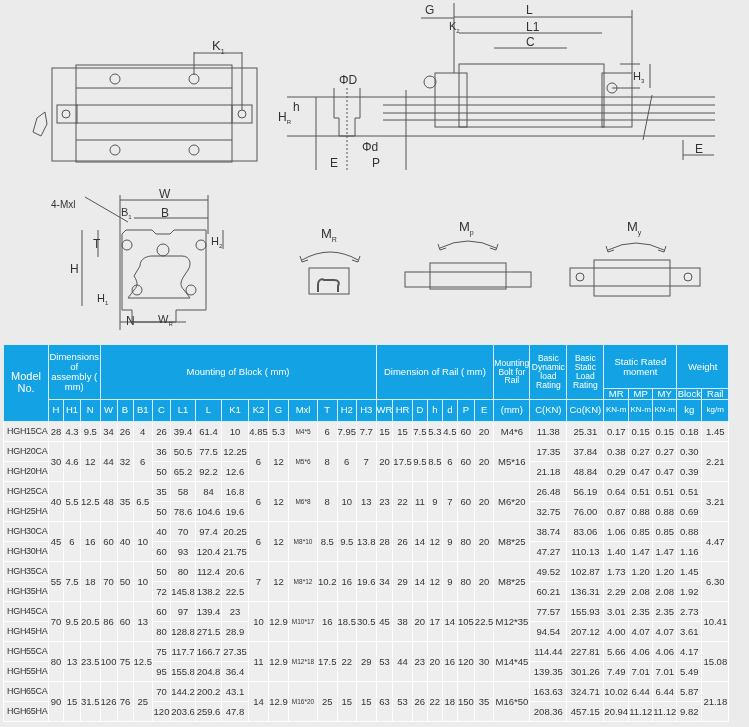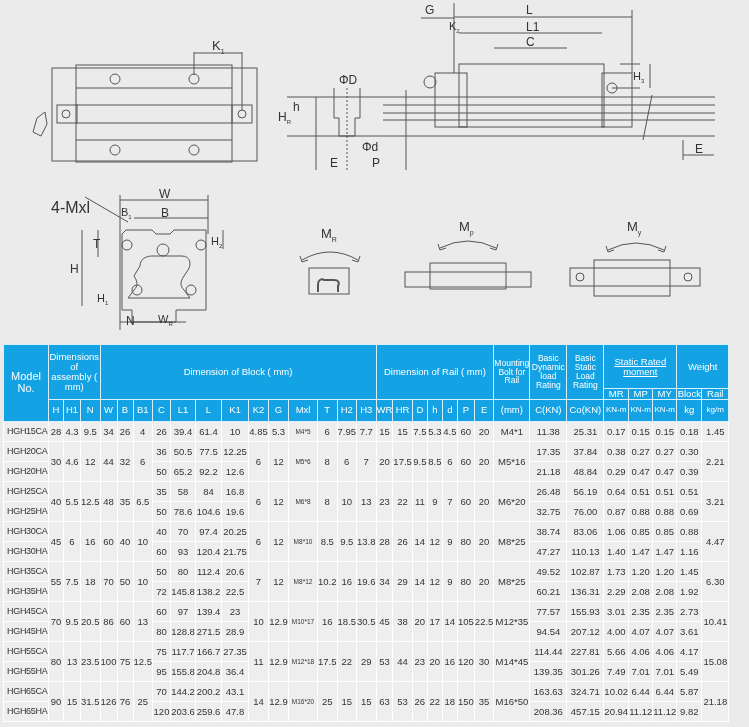--- a/index.html
+++ b/index.html
@@ -130,21 +130,21 @@
         <line x1="208" y1="195" x2="208" y2="234"></line>
         <line x1="134" y1="218" x2="208" y2="218"></line>
         <line x1="82" y1="230" x2="82" y2="306"></line>
         <line x1="98" y1="230" x2="98" y2="257"></line>
         <line x1="223" y1="230" x2="223" y2="249"></line>
         <line x1="120" y1="322" x2="143" y2="322"></line>
         <line x1="143" y1="322" x2="186" y2="322"></line>
         <line x1="85" y1="197" x2="128" y2="222"></line>
       </g>
     </svg>
-    <div style="position:absolute;left:51px;top:199px;font-size:16px;">4-Mxl</div>
+    <div style="position:absolute;left:51px;top:199px;font-size:10px;">4-Mxl</div>
     <div style="position:absolute;left:159px;top:187px;font-size:12px;">W</div>
     <div style="position:absolute;left:121px;top:206px;font-size:11px;"><span>B</span><sub style="font-size:6px">1</sub></div>
     <div style="position:absolute;left:161px;top:206px;font-size:12px;">B</div>
     <div style="position:absolute;left:211px;top:235px;font-size:11px;"><span>H</span><sub style="font-size:6px">2</sub></div>
     <div style="position:absolute;left:93px;top:237px;font-size:12px;">T</div>
     <div style="position:absolute;left:70px;top:262px;font-size:12px;">H</div>
     <div style="position:absolute;left:97px;top:292px;font-size:11px;"><span>H</span><sub style="font-size:6px">1</sub></div>
     <div style="position:absolute;left:126px;top:314px;font-size:12px;">N</div>
     <div style="position:absolute;left:158px;top:313px;font-size:11px;"><span>W</span><sub style="font-size:6px">R</sub></div>
 
@@ -206,26 +206,26 @@
       <col style="width:23px">
         <col style="width:23px">
         <col style="width:23px">
       <col style="width:25px">
         <col style="width:27px">
     </colgroup>
     <thead>
       <tr class="h-top">
         <th rowspan="3" style="font-size:11px;">Model No.</th>
         <th colspan="3" rowspan="2">Dimensions of assembly ( mm)</th>
-        <th colspan="13" rowspan="2">Dimension of Block ( mm)</th>
+        <th colspan="13" rowspan="2">Mounting of Block ( mm)</th>
         <th colspan="7" rowspan="2">Dimension of Rail ( mm)</th>
         <th rowspan="2" class="small">Mounting Bolt for Rail</th>
         <th rowspan="2" class="small">Basic Dynamic load Rating</th>
         <th rowspan="2" class="small">Basic Static Load Rating</th>
-        <th colspan="3" style="height:20px;text-decoration:underline;">Static Rated moment</th>
+        <th colspan="3" style="height:20px;">Static Rated moment</th>
         <th colspan="2">Weight</th>
       </tr>
       <tr>
         <th>MR</th>
         <th>MP</th>
         <th>MY</th>
         <th>Block</th>
         <th>Rail</th>
       </tr>
       <tr class="h-mid">
@@ -282,21 +282,21 @@
         <td>6</td>
         <td>7.95</td>
         <td>7.7</td>
         <td>15</td>
         <td>15</td>
         <td>7.5</td>
         <td>5.3</td>
         <td>4.5</td>
         <td>60</td>
         <td>20</td>
-        <td>M4*1</td>
+        <td>M4*6</td>
         <td>11.38</td>
         <td>25.31</td>
         <td>0.17</td>
         <td>0.15</td>
         <td>0.15</td>
         <td>0.18</td>
         <td>1.45</td>
       </tr>
     <tr>
           <td class="model">HGH20CA</td>

